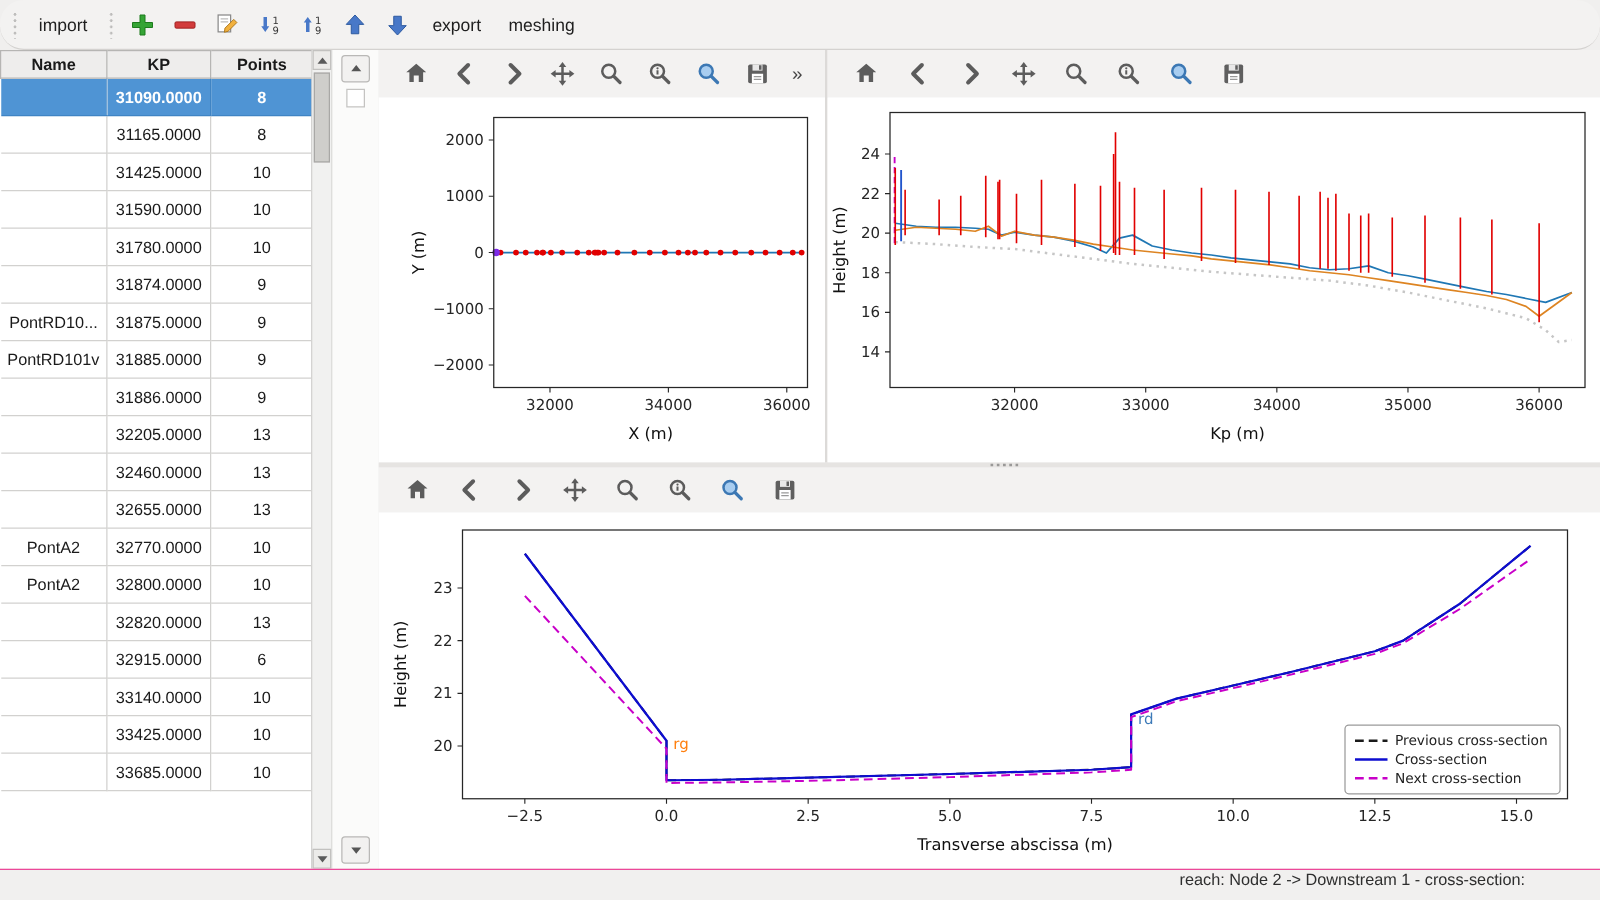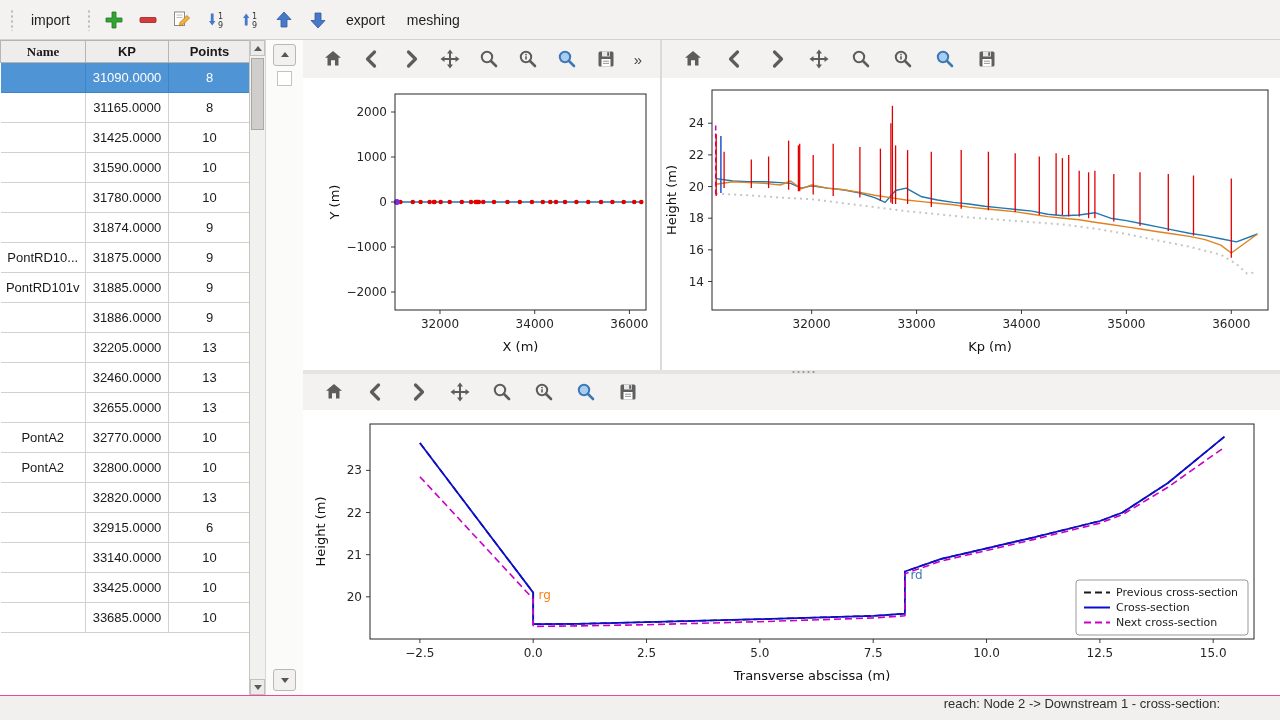--- a/index.html
+++ b/index.html
@@ -1,37 +1,37 @@
 <!DOCTYPE html>
 <html><head>
 <meta charset="utf-8">
 <style>
   * { margin:0; padding:0; box-sizing:border-box; }
   html,body { width:1280px; height:720px; overflow:hidden; }
   body { font-family:"Liberation Sans",sans-serif; background:#f0efee; position:relative; }
 
   
   .app-toolbar { position:absolute; top:0; left:0; right:0; height:40px; background:#f3f2f1;
-    border-bottom:1px solid #d4d2d0; display:flex; align-items:center; gap:4px; padding:0 6px; }
+    border-bottom:1px solid #d4d2d0; display:flex; align-items:center; gap:4px; padding:0 6px;border-radius:19px; }
   .grip { width:6px; height:22px; margin:0 3px;
     background-image:radial-gradient(circle,#bdbcbb 1px,transparent 1.3px); background-size:6px 5px; }
   .tb-label { font-size:14px; color:#1e1e1e; padding:5px 9px; background:transparent; border:none;
     border-radius:3px; font-family:inherit; }
   .tb-icon-btn { width:30px; height:30px; display:flex; align-items:center; justify-content:center;
     background:transparent; border:none; border-radius:3px; position:relative; }
 
   
   .left-panel { position:absolute; top:40px; left:0; width:250px; bottom:25px; background:#fff;
     border-right:1px solid #c6c5c3; overflow:hidden; }
   table.xs-table { width:250px; border-collapse:collapse; table-layout:fixed; font-size:13px; color:#1a1a1a; }
   table.xs-table th { background:#eeedec; border:1px solid #b6b5b3; font-weight:bold; height:22px; }
-  table.xs-table th:nth-child(1){ width:85px;font-family:Liberation Serif, serif; } table.xs-table th:nth-child(2){ width:83px;text-align:center; } table.xs-table th:nth-child(3){ width:82px; }
+  table.xs-table th:nth-child(1){ width:85px; } table.xs-table th:nth-child(2){ width:83px;text-align:center; } table.xs-table th:nth-child(3){ width:82px; }
   table.xs-table td { border-right:1px solid #d2d1cf; border-bottom:1px solid #d2d1cf; height:30px;
     text-align:center; overflow:hidden; white-space:nowrap; }
-  table.xs-table tr.sel td { background:#4f94d4; color:#fff; border-color:#3f84c4; }
+  table.xs-table tr.sel td { background:#4f94d4; color:#fff; border-color:#3f84c4;font-weight:bold; }
 
   
   .vscroll { position:absolute; top:40px; left:250px; width:16px; bottom:25px; background:#f1f1f0;
     border-right:1px solid #d8d7d5; }
   .vs-btn { position:absolute; left:0; width:15px; height:16px; background:#ecebe9; border:1px solid #c2c1bf;
     display:flex; align-items:center; justify-content:center; }
   .vs-btn.up { top:0; } .vs-btn.down { bottom:0; }
   .tri-up { width:0; height:0; border-left:4px solid transparent; border-right:4px solid transparent; border-bottom:5px solid #5a5a5a; }
   .tri-down { width:0; height:0; border-left:4px solid transparent; border-right:4px solid transparent; border-top:5px solid #5a5a5a; }
   .vs-thumb { position:absolute; top:18px; left:1px; width:13px; height:72px; background:#cfcecb; border:1px solid #a9a8a6; }

